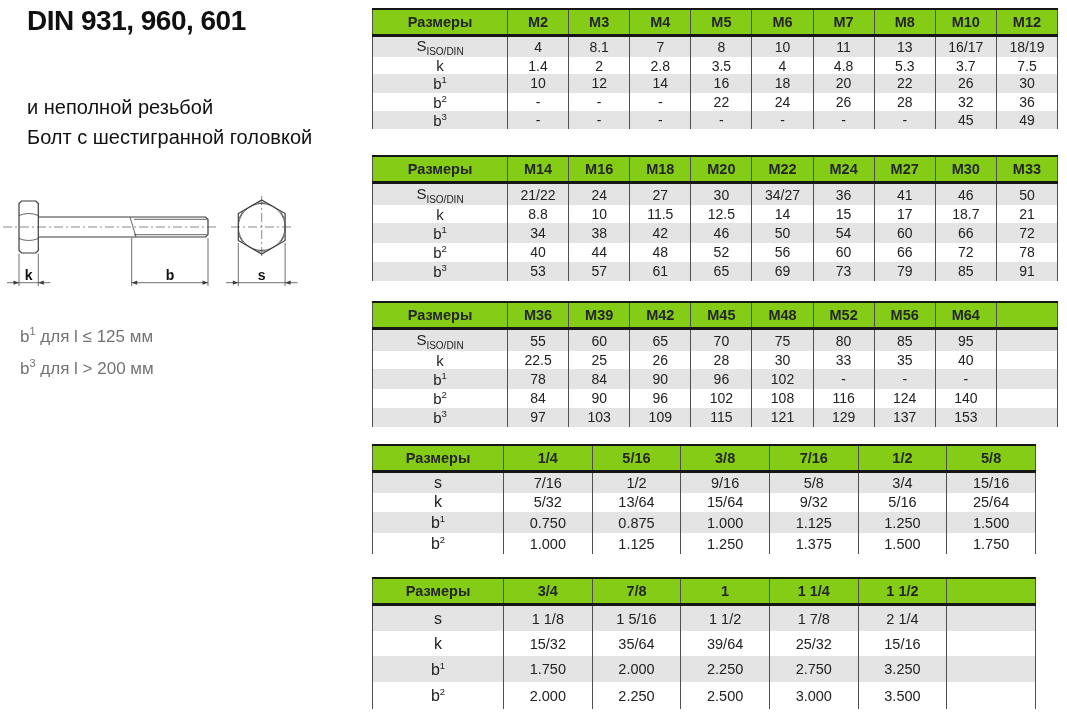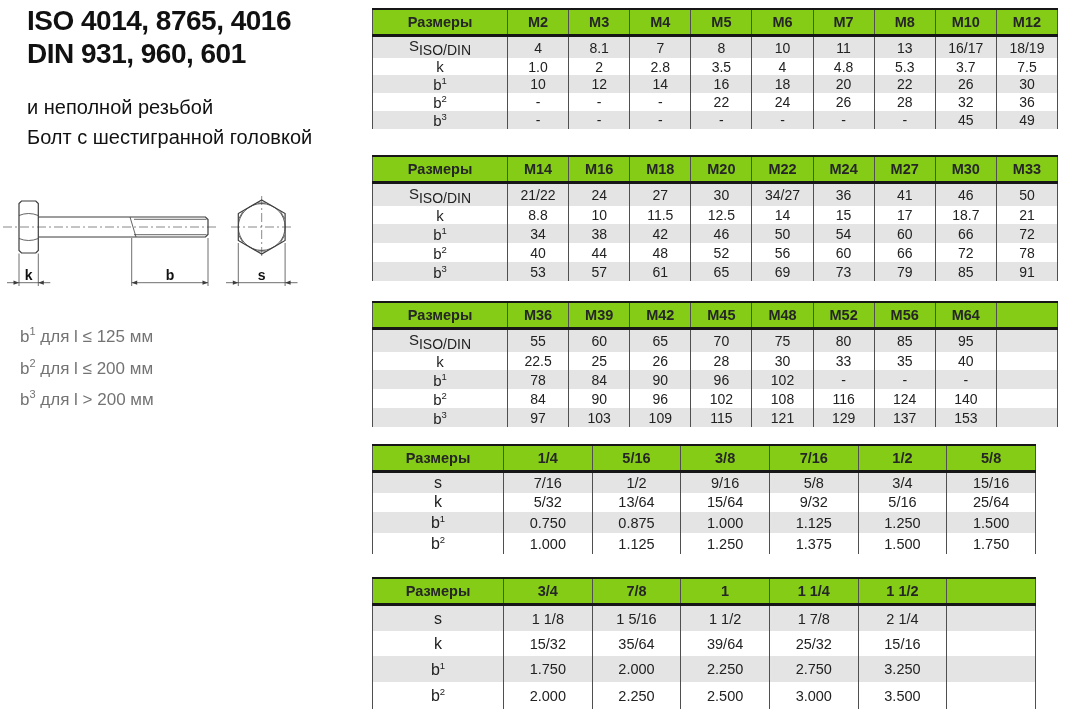--- a/index.html
+++ b/index.html
@@ -28,39 +28,38 @@
 
   .tbl table{width:100%;height:100%;border-collapse:collapse;table-layout:fixed;}
   .tbl th,.tbl td{border-left:1px solid #4f4f4f;padding:0;text-align:center;vertical-align:middle;
                   font-size:14px;color:#222;overflow:hidden;white-space:nowrap;}
   .tbl th:last-child,.tbl td:last-child{border-right:1px solid #4f4f4f;margin-left:44px;}
   .tbl thead th{background:#84cc16;font-weight:bold;font-size:14.5px;color:#262626;
                 border-top:2px solid #161616;border-bottom:3px solid #161616;height:24px;}
   .tbl tbody tr.alt{background:#e4e4e4;}
   .tbl tbody th{font-weight:normal;font-size:15px;}
   .tbl tbody th sup{font-size:9.5px;}
-  .tbl tbody th sub{font-size:14px;letter-spacing:0;}
+  .tbl tbody th sub{font-size:10px;letter-spacing:0;}
   .tbl-imp tbody th{font-size:16px;}
   .tbl-imp tbody td{font-size:14.5px;}
 
   
   .ln{fill:none;stroke:#3d3d3d;stroke-width:1.2;}
   .thin{fill:none;stroke:#3d3d3d;stroke-width:0.8;}
   .cl{fill:none;stroke:#6a6a6a;stroke-width:0.8;stroke-dasharray:9 3 2 3;}
   .dim{fill:none;stroke:#4a4a4a;stroke-width:0.8;}
   .arr{fill:#3d3d3d;stroke:none;}
   .dimtxt{font-family:"Liberation Sans","DejaVu Sans",sans-serif;font-size:14px;font-weight:bold;fill:#111;text-anchor:middle;}
 </style>
 </head>
 <body>
 
 <div class="page">
 
   <div class="title-block">
-    <div class="title">ISO 4014, 8765, 4016</div>
     <div class="title">DIN 931, 960, 601</div>
   </div>
 
   <div class="subtitle-block">
     <div class="subtitle">и неполной резьбой</div>
     <div class="subtitle">Болт с шестигранной головкой</div>
   </div>
 
   <svg class="drawing" viewBox="0 0 330 103" xmlns="http://www.w3.org/2000/svg">
 
@@ -96,21 +95,20 @@
 
     <path class="dim" d="M238.3,51 V94 M285.1,51 V94"></path>
     <path class="dim" d="M226,90.7 H297.5"></path>
     <polygon class="arr" points="238.3,90.7 232.8,88.6 232.8,92.8"></polygon>
     <polygon class="arr" points="285.1,90.7 290.6,88.6 290.6,92.8"></polygon>
     <text class="dimtxt" x="261.7" y="87.5">s</text>
   </svg>
 
   <ul class="footnotes">
     <li>b<sup>1</sup> для l ≤ 125 мм</li>
-    <li>b<sup>2</sup> для l ≤ 200 мм</li>
     <li>b<sup>3</sup> для l &gt; 200 мм</li>
   </ul>
 
   <div id="t0" class="tbl">
       <table>
         <colgroup>
           <col style="width: 135px;">
           <col>
           <col>
           <col>
@@ -143,21 +141,21 @@
             <td>7</td>
             <td>8</td>
             <td>10</td>
             <td>11</td>
             <td>13</td>
             <td>16/17</td>
             <td>18/19</td>
           </tr>
           <tr>
             <th>k</th>
-            <td>1.0</td>
+            <td>1.4</td>
             <td>2</td>
             <td>2.8</td>
             <td>3.5</td>
             <td>4</td>
             <td>4.8</td>
             <td>5.3</td>
             <td>3.7</td>
             <td>7.5</td>
           </tr>
           <tr class="alt">

